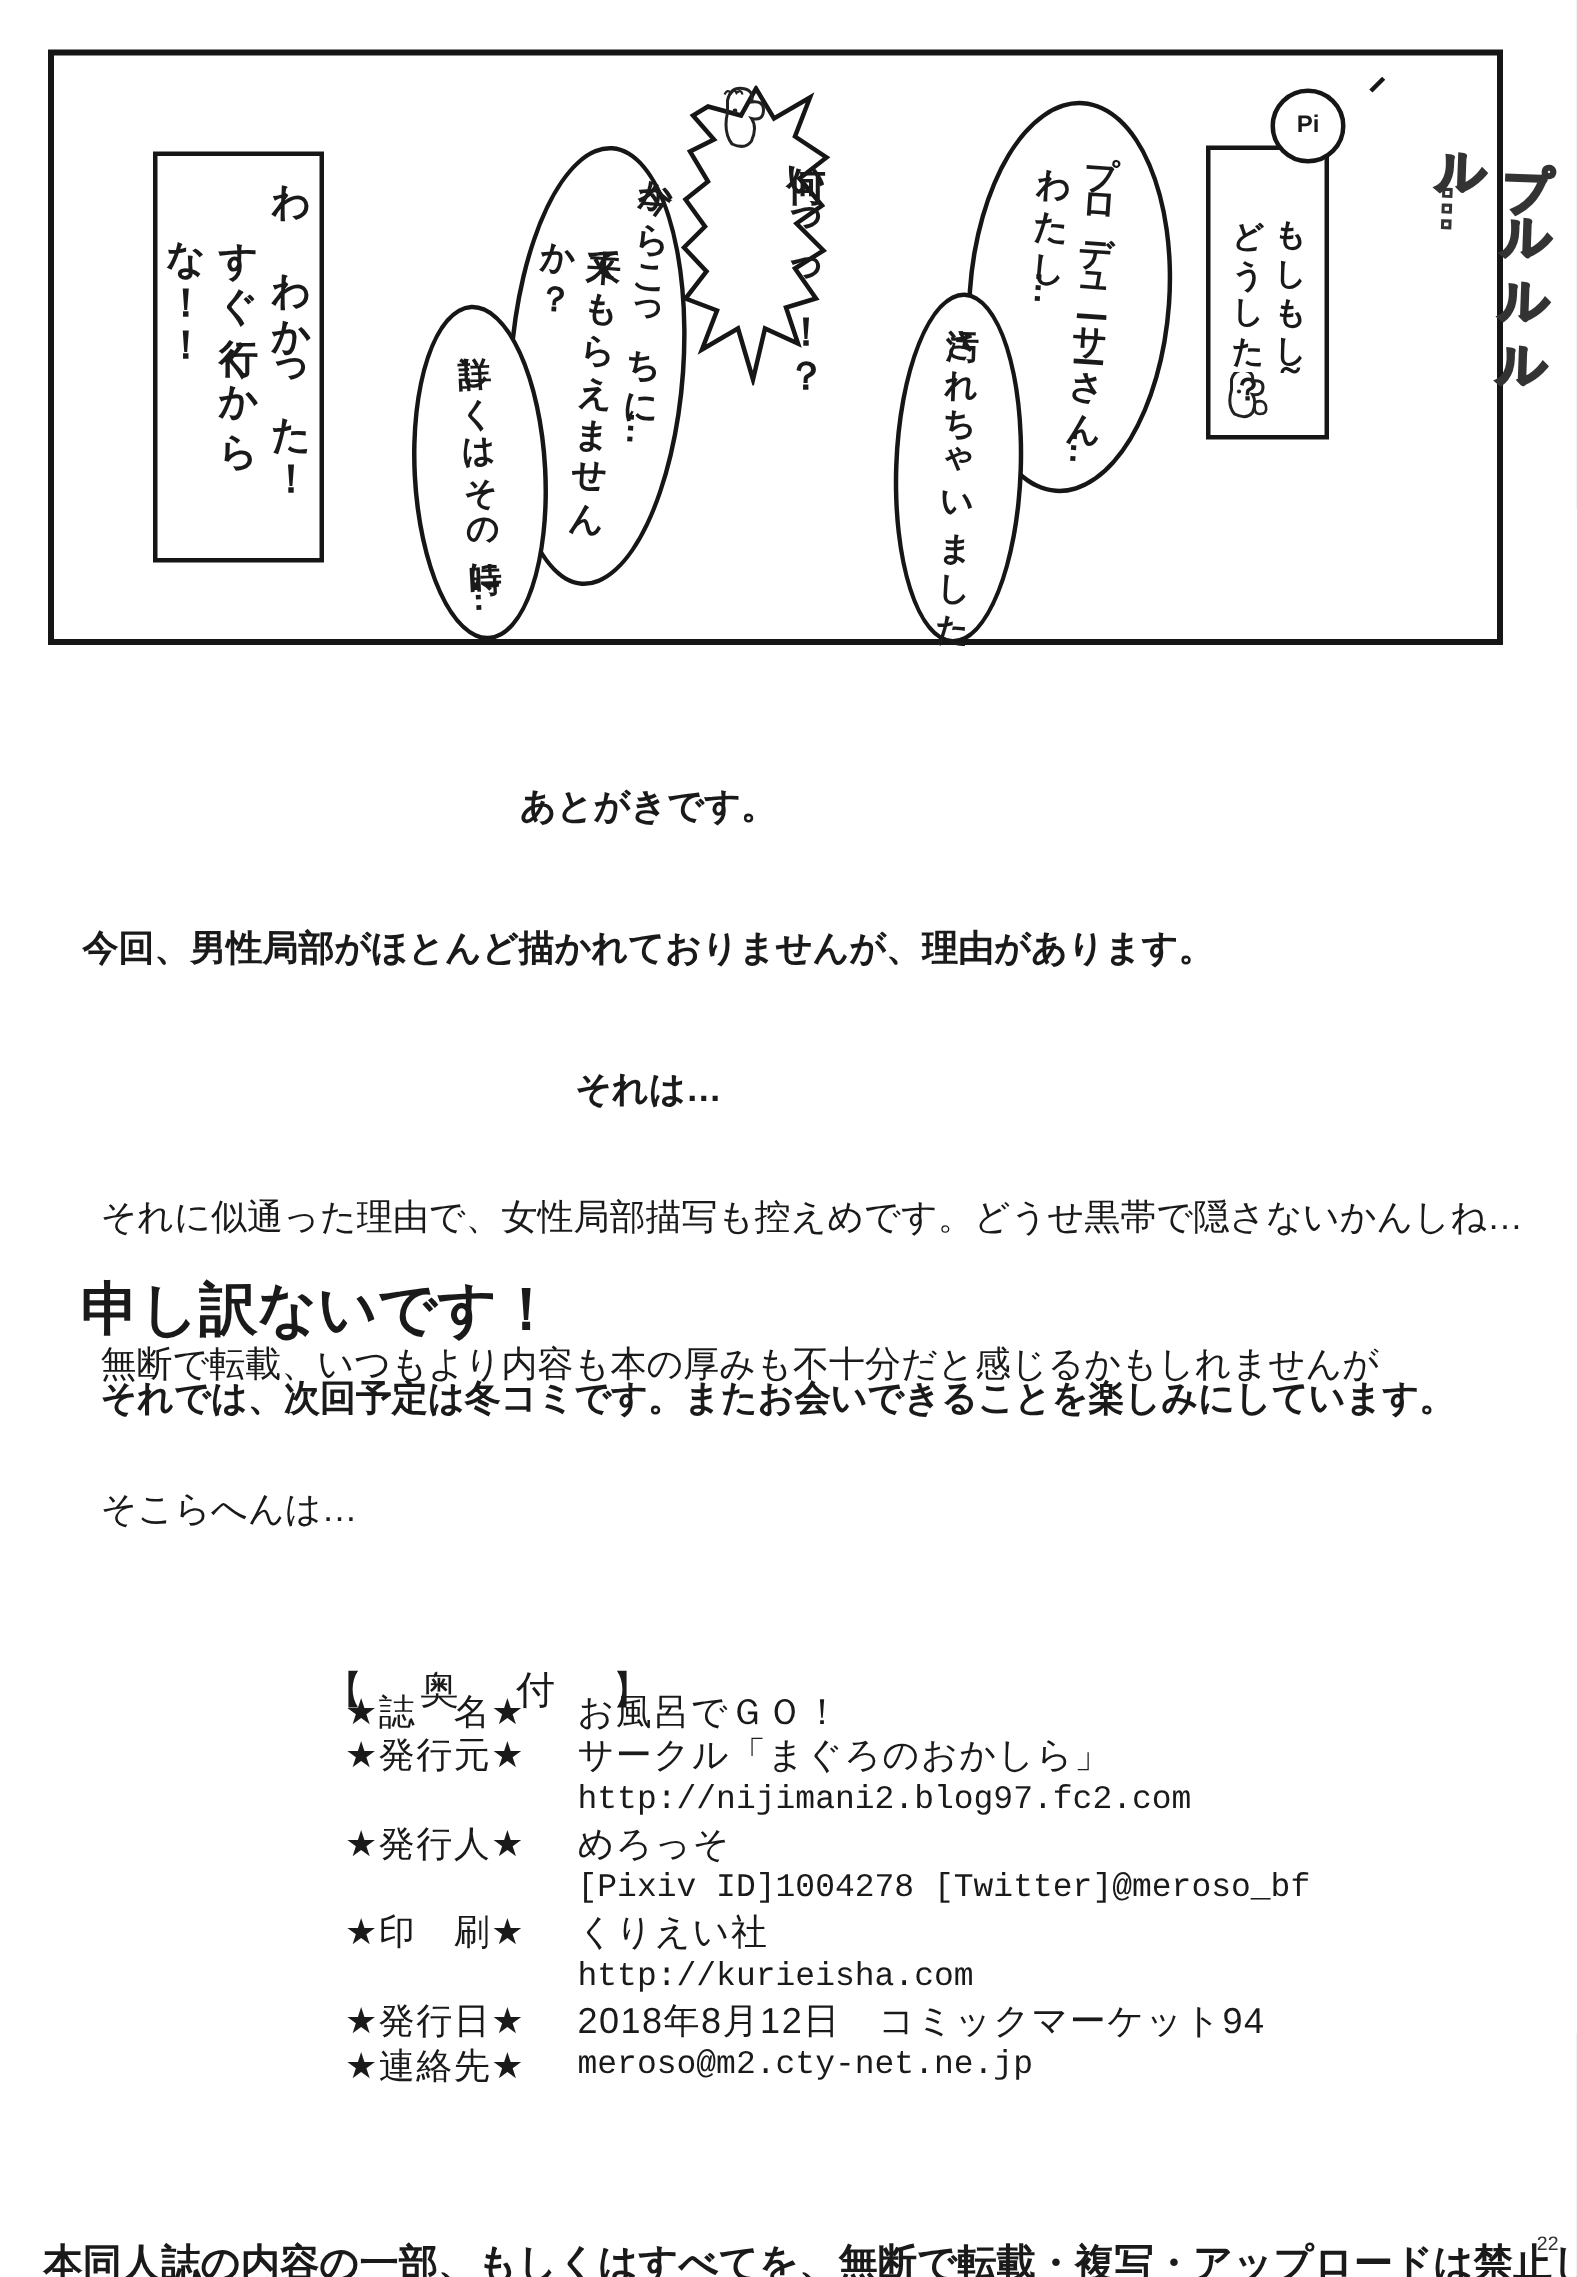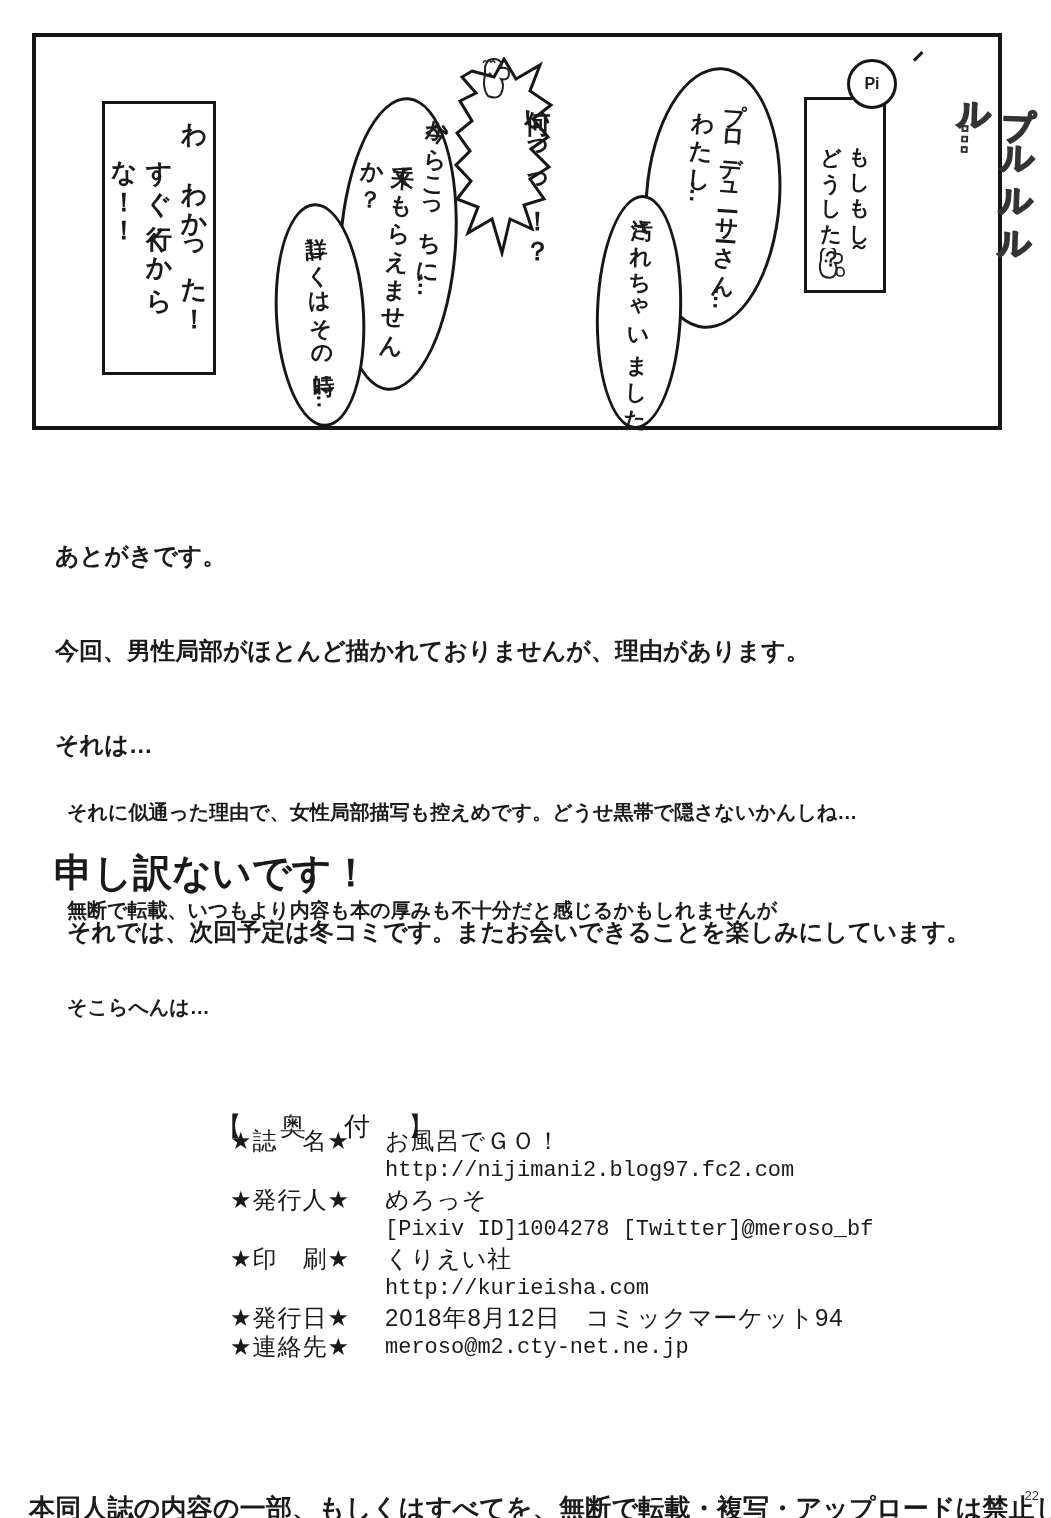--- a/index.html
+++ b/index.html
@@ -46,23 +46,23 @@
 
   .pi-badge{left:811px;top:22px;width:44px;height:44px;border-radius:50%;font-size:16px;font-weight:bold;z-index:3;}
   .pi-spark{position:absolute;left:876px;top:18px;width:12px;height:2.5px;background:#161616;transform:rotate(-45deg);z-index:3;}
 
   .ring-sfx{position:absolute;left:912px;top:44px;height:240px;writing-mode:vertical-rl;
     font-size:33px;font-weight:800;letter-spacing:5px;color:#ffffff;
     -webkit-text-stroke:2px #333;text-shadow:0 0 1px #444;transform:rotate(2deg);}
 
   
   .txt{position:absolute;white-space:pre;}
-  .intro{left:55px;top:477px;font-size:24px;font-weight:bold;line-height:31.5px;}
+  .intro{left:55px;top:459px;font-size:24px;font-weight:bold;line-height:31.5px;text-align:center;}
   .quote{left:47px;top:631px;font-size:29px;font-weight:800;line-height:40px;letter-spacing:0.5px;}
-  .reason{left:67px;top:731px;font-size:20px;font-weight:bold;line-height:32.5px;}
+  .reason{left:67px;top:731px;font-size:24px;font-weight:normal;line-height:32.5px;}
   .apology{left:54px;top:846px;font-size:39px;font-weight:800;}
   .closing{left:67px;top:916px;font-size:24px;font-weight:bold;}
 
   
   .colophon-title{position:absolute;left:216px;top:1071px;font-size:26px;letter-spacing:6px;margin-top:38px;}
   .colophon{position:absolute;left:230px;top:1126px;}
   .colo-row{display:flex;height:29.5px;align-items:center;font-size:24px;}
   .colo-label{width:155px;letter-spacing:1px;}
   .colo-value{letter-spacing:1px;}
   .mono .colo-value{font-family:"Liberation Mono","DejaVu Sans Mono",monospace;font-size:22px;letter-spacing:0;}
@@ -156,20 +156,24 @@
 
   <div class="txt closing">それでは、次回予定は冬コミです。またお会いできることを楽しみにしています。</div>
 
   <div class="colophon-title">【　奥　付　】</div>
 
   <div class="colophon">
     <div class="colo-row">
       <span class="colo-label">★誌　名★</span>
       <span class="colo-value">お風呂でＧＯ！</span>
     </div>
+    <div class="colo-row">
+      <span class="colo-label">★発行元★</span>
+      <span class="colo-value">サークル「まぐろのおかしら」</span>
+    </div>
     <div class="colo-row mono">
       <span class="colo-label"></span>
       <span class="colo-value">http://nijimani2.blog97.fc2.com</span>
     </div>
     <div class="colo-row">
       <span class="colo-label">★発行人★</span>
       <span class="colo-value">めろっそ</span>
     </div>
     <div class="colo-row mono">
       <span class="colo-label"></span>

